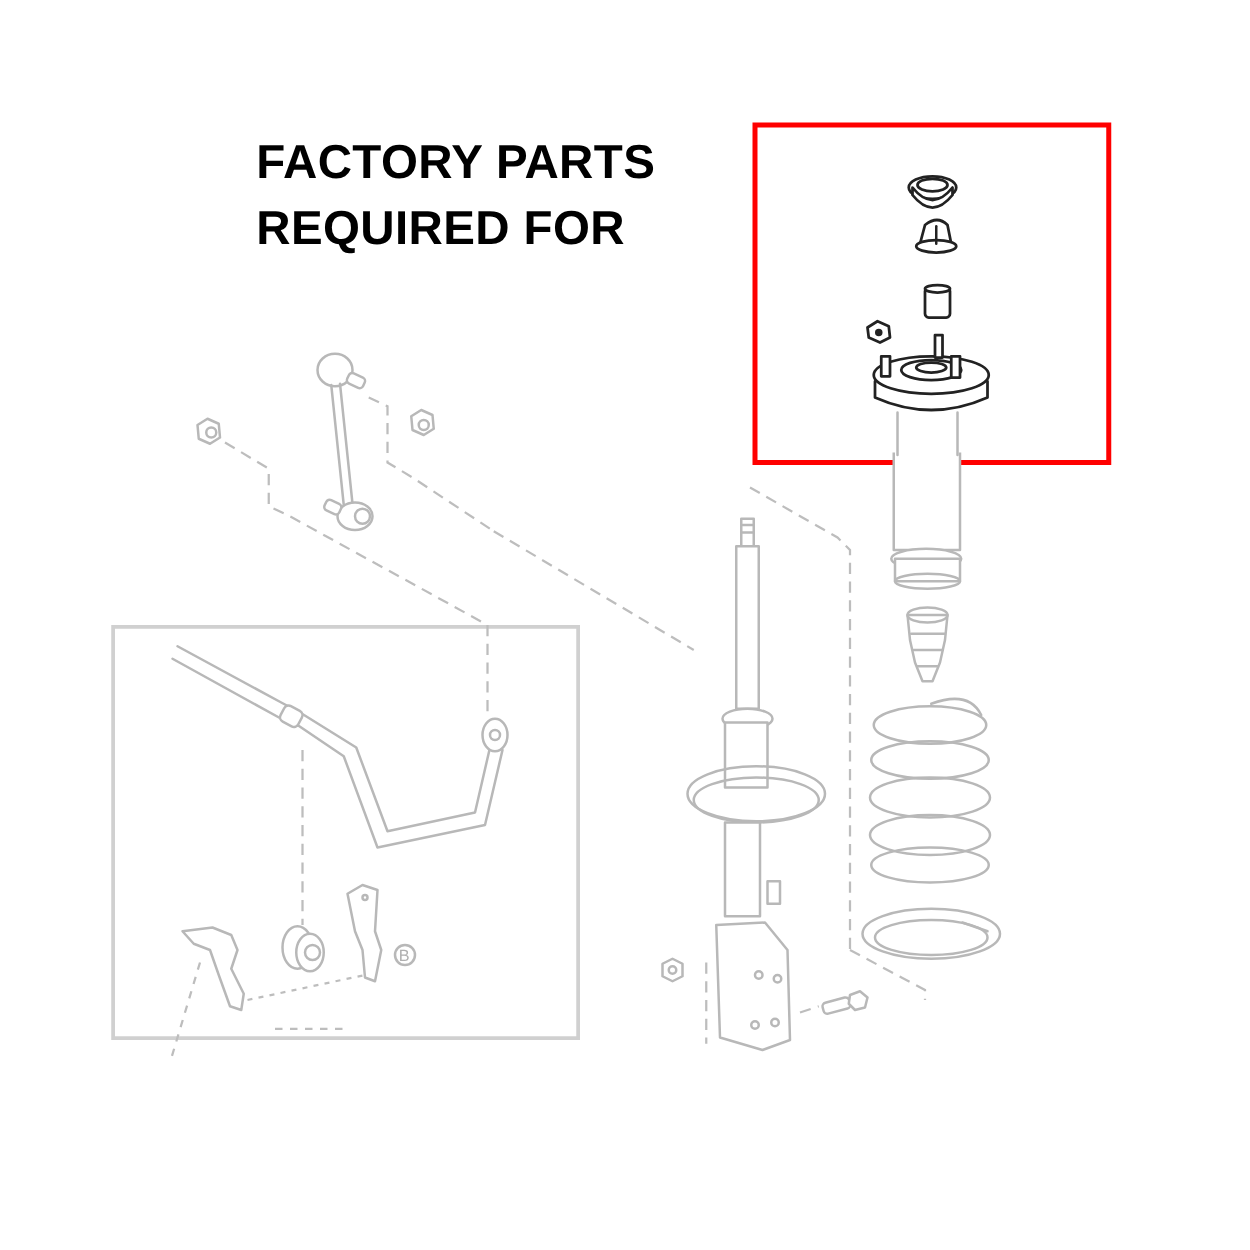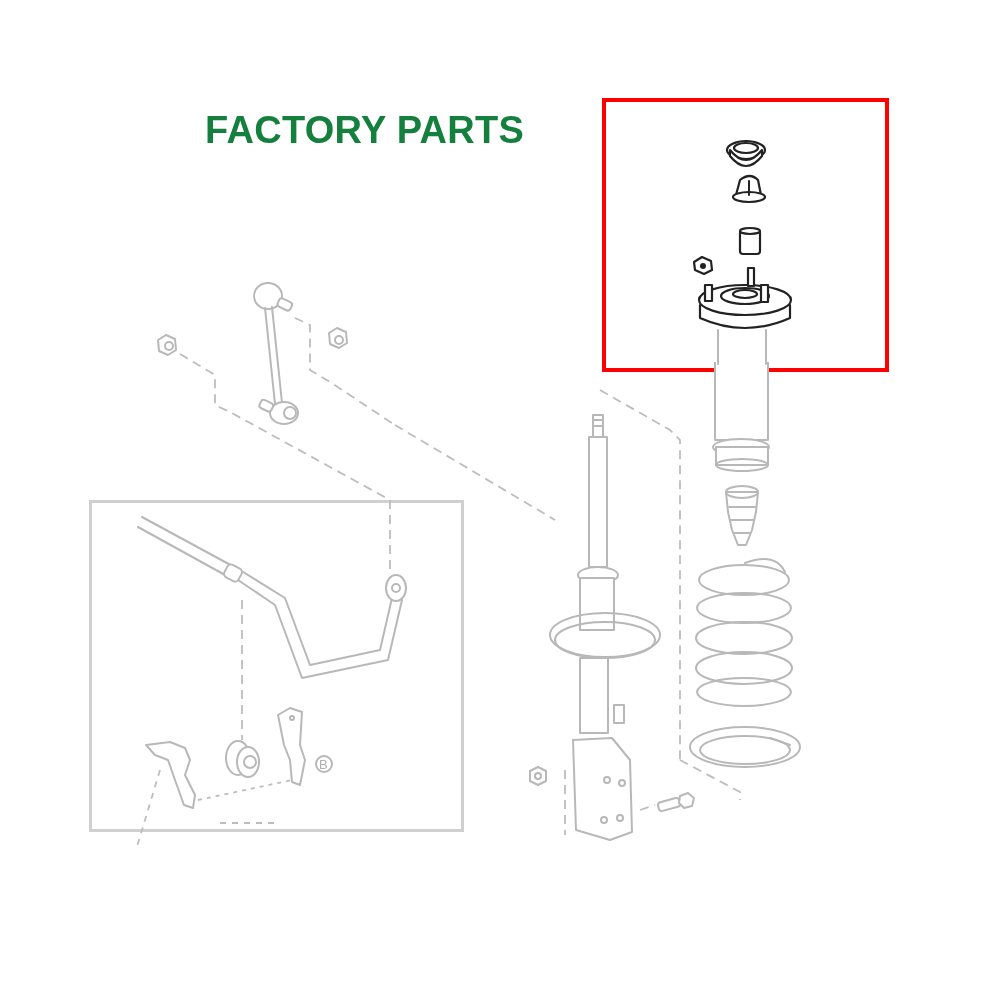--- a/index.html
+++ b/index.html
@@ -1,19 +1,19 @@
 <!DOCTYPE html>
 <html><head>
 <meta charset="utf-8">
 <style>
   html, body { margin: 0; padding: 0; background: #ffffff; }
   body { width: 1000px; height: 1000px; position: relative; overflow: hidden; font-family: "Liberation Sans", sans-serif; }
   .headline {
     position: absolute; left: 205px; top: 104px;
-    color: #15803d; font-family: "Liberation Sans", sans-serif; font-weight: bold;
+    color: #000000; font-family: "Liberation Sans", sans-serif; font-weight: bold;
     font-size: 38px; line-height: 53px; letter-spacing: 0.3px;
   }
   .headline div { white-space: nowrap; }
   .highlight-box {
     position: absolute; left: 602px; top: 98px; width: 279px; height: 266px;
     border: 4px solid #ff0000;
   }
   .inset-box {
     position: absolute; left: 89px; top: 500px; width: 369px; height: 326px;
     border: 3px solid #d0d0d0;
@@ -24,20 +24,21 @@
   .g-dash { stroke: #bdbdbd; fill: none; stroke-width: 1.8; stroke-dasharray: 9 6; }
   .g-dark { stroke: #222; fill: #ffffff; stroke-width: 2.2; stroke-linejoin: round; stroke-linecap: round; }
   .g-dark-line { stroke: #222; fill: none; stroke-width: 2; stroke-linecap: round; }
   .g-label { fill: #b0b0b0; font-family: "Liberation Sans", sans-serif; font-size: 13px; }
 </style>
 </head>
 <body>
 
 <div class="headline">
   <div>FACTORY PARTS</div>
+  <div>REQUIRED FOR</div>
 </div>
 
 <div class="highlight-box"></div>
 
 <div class="inset-box"></div>
 
 <svg class="diagram" width="1000" height="1000" viewBox="0 0 1000 1000">
 
   <g>
 

